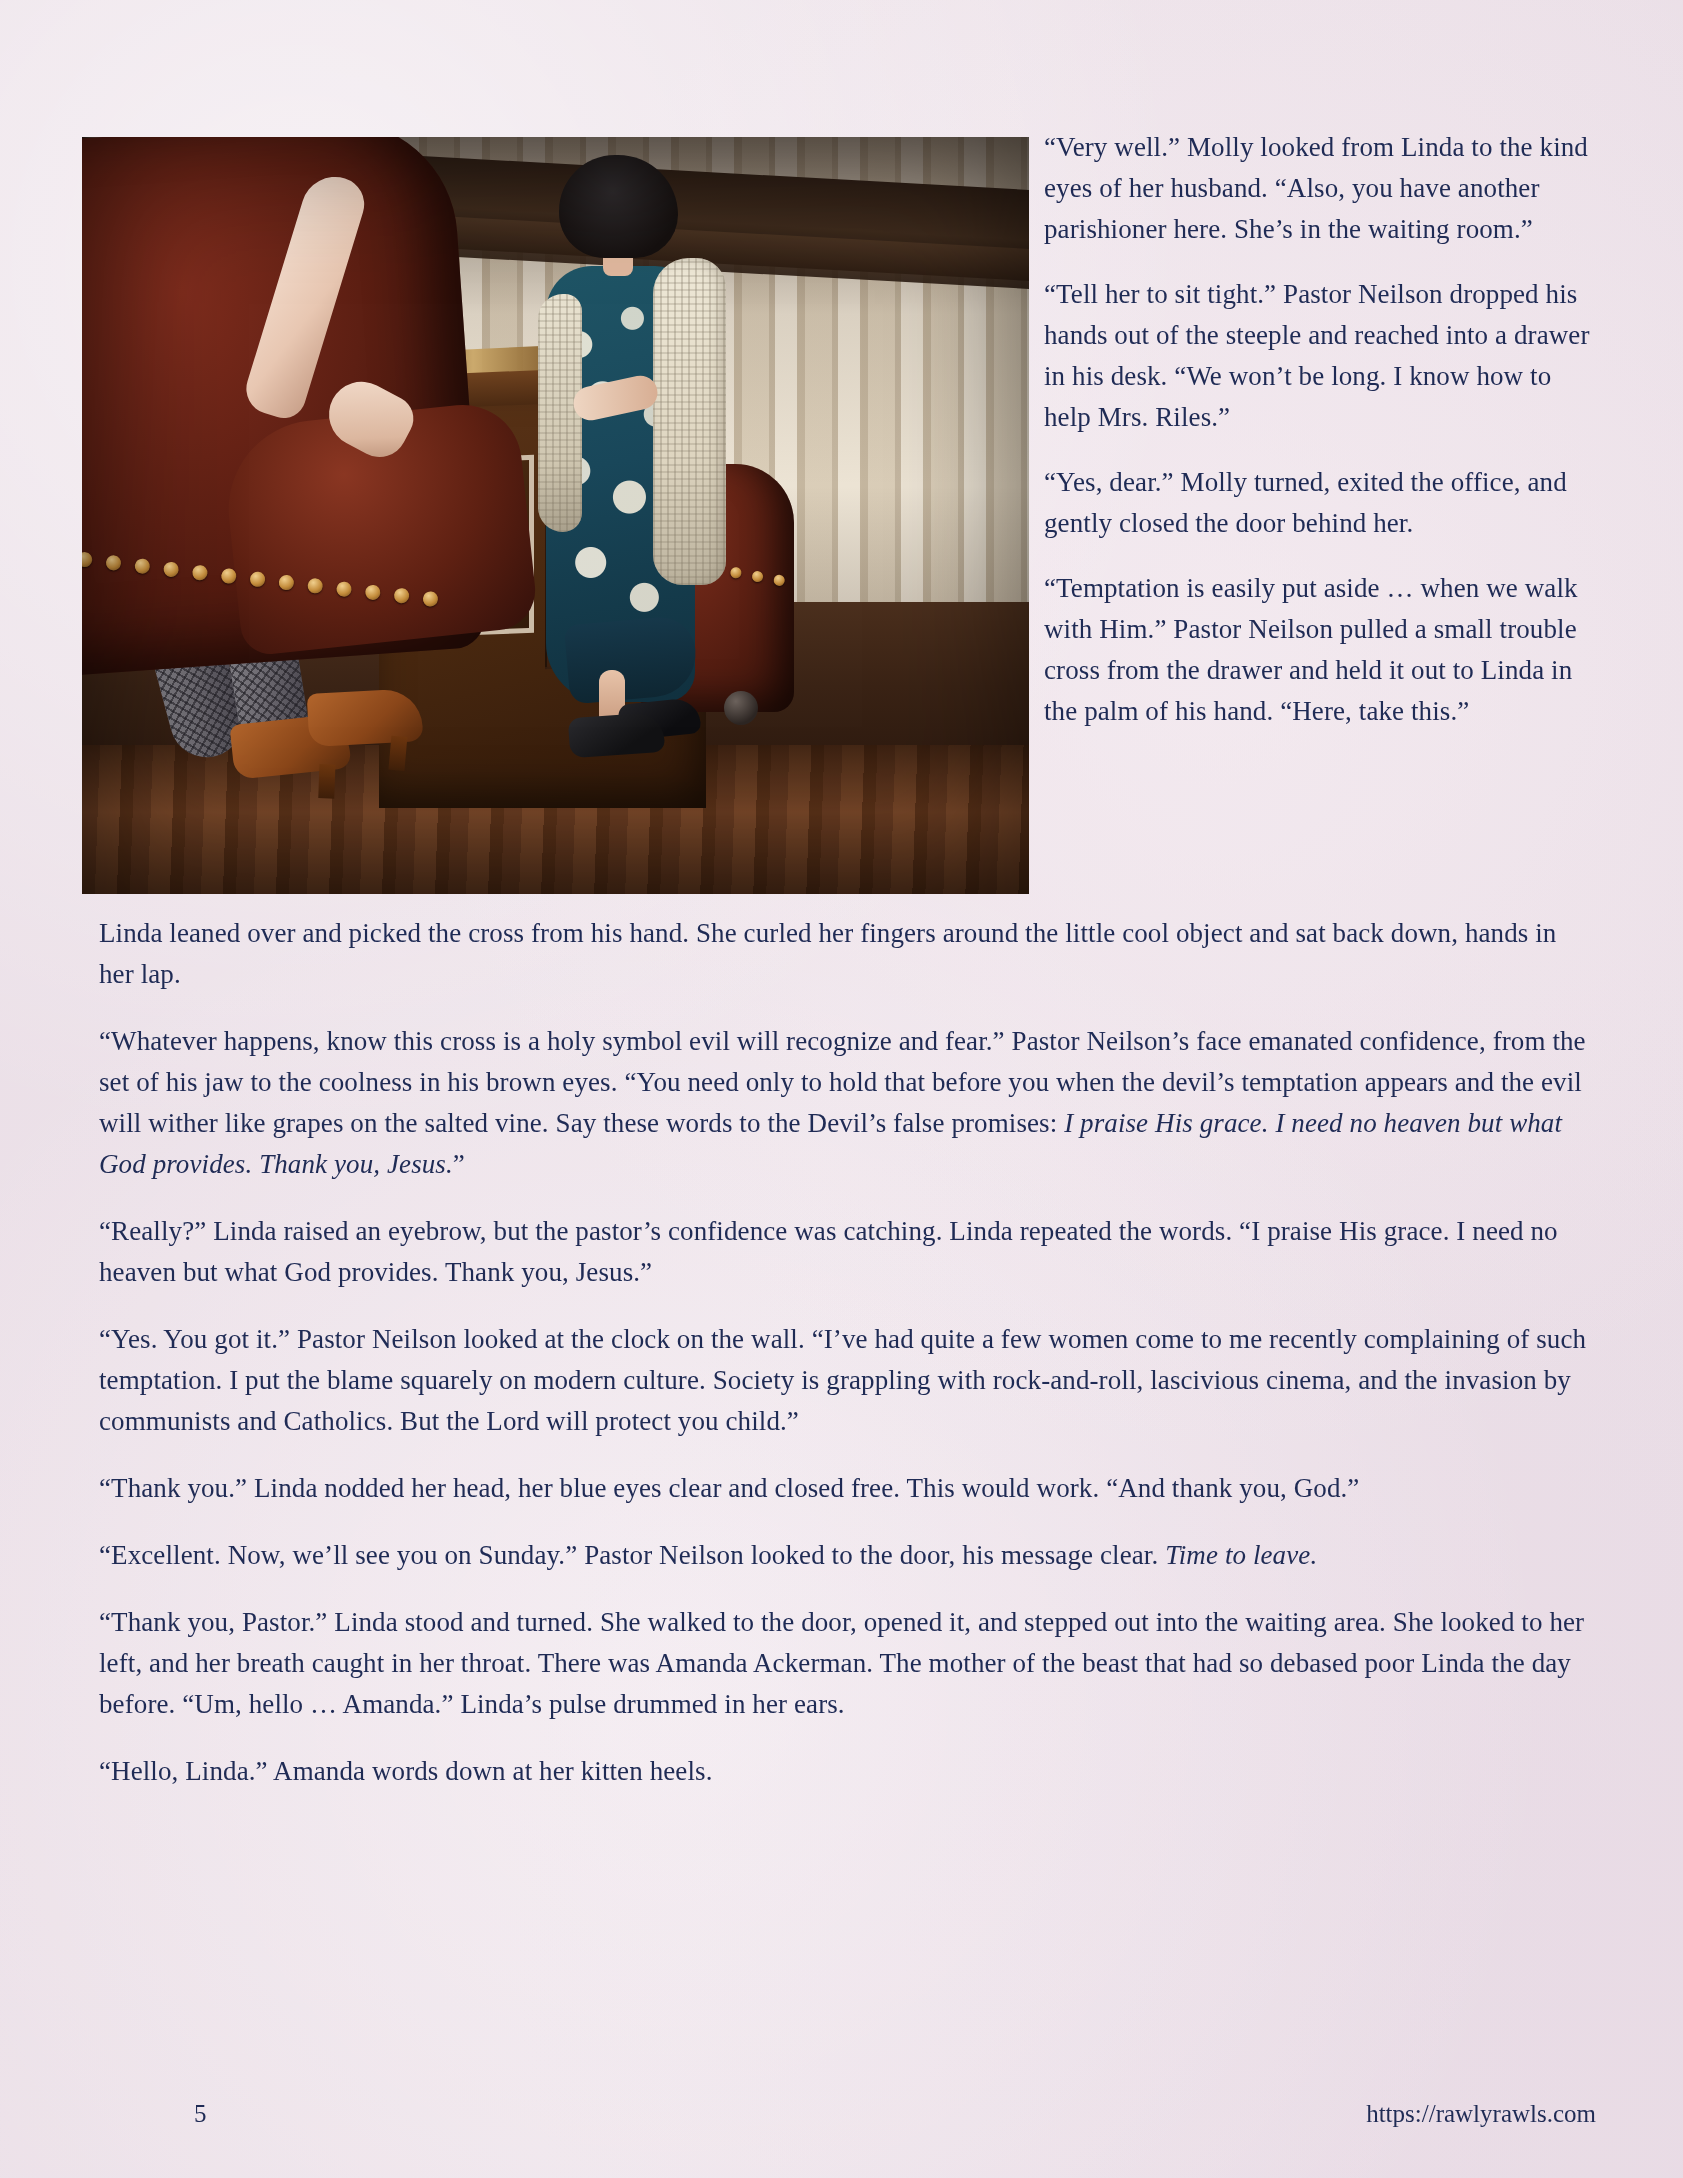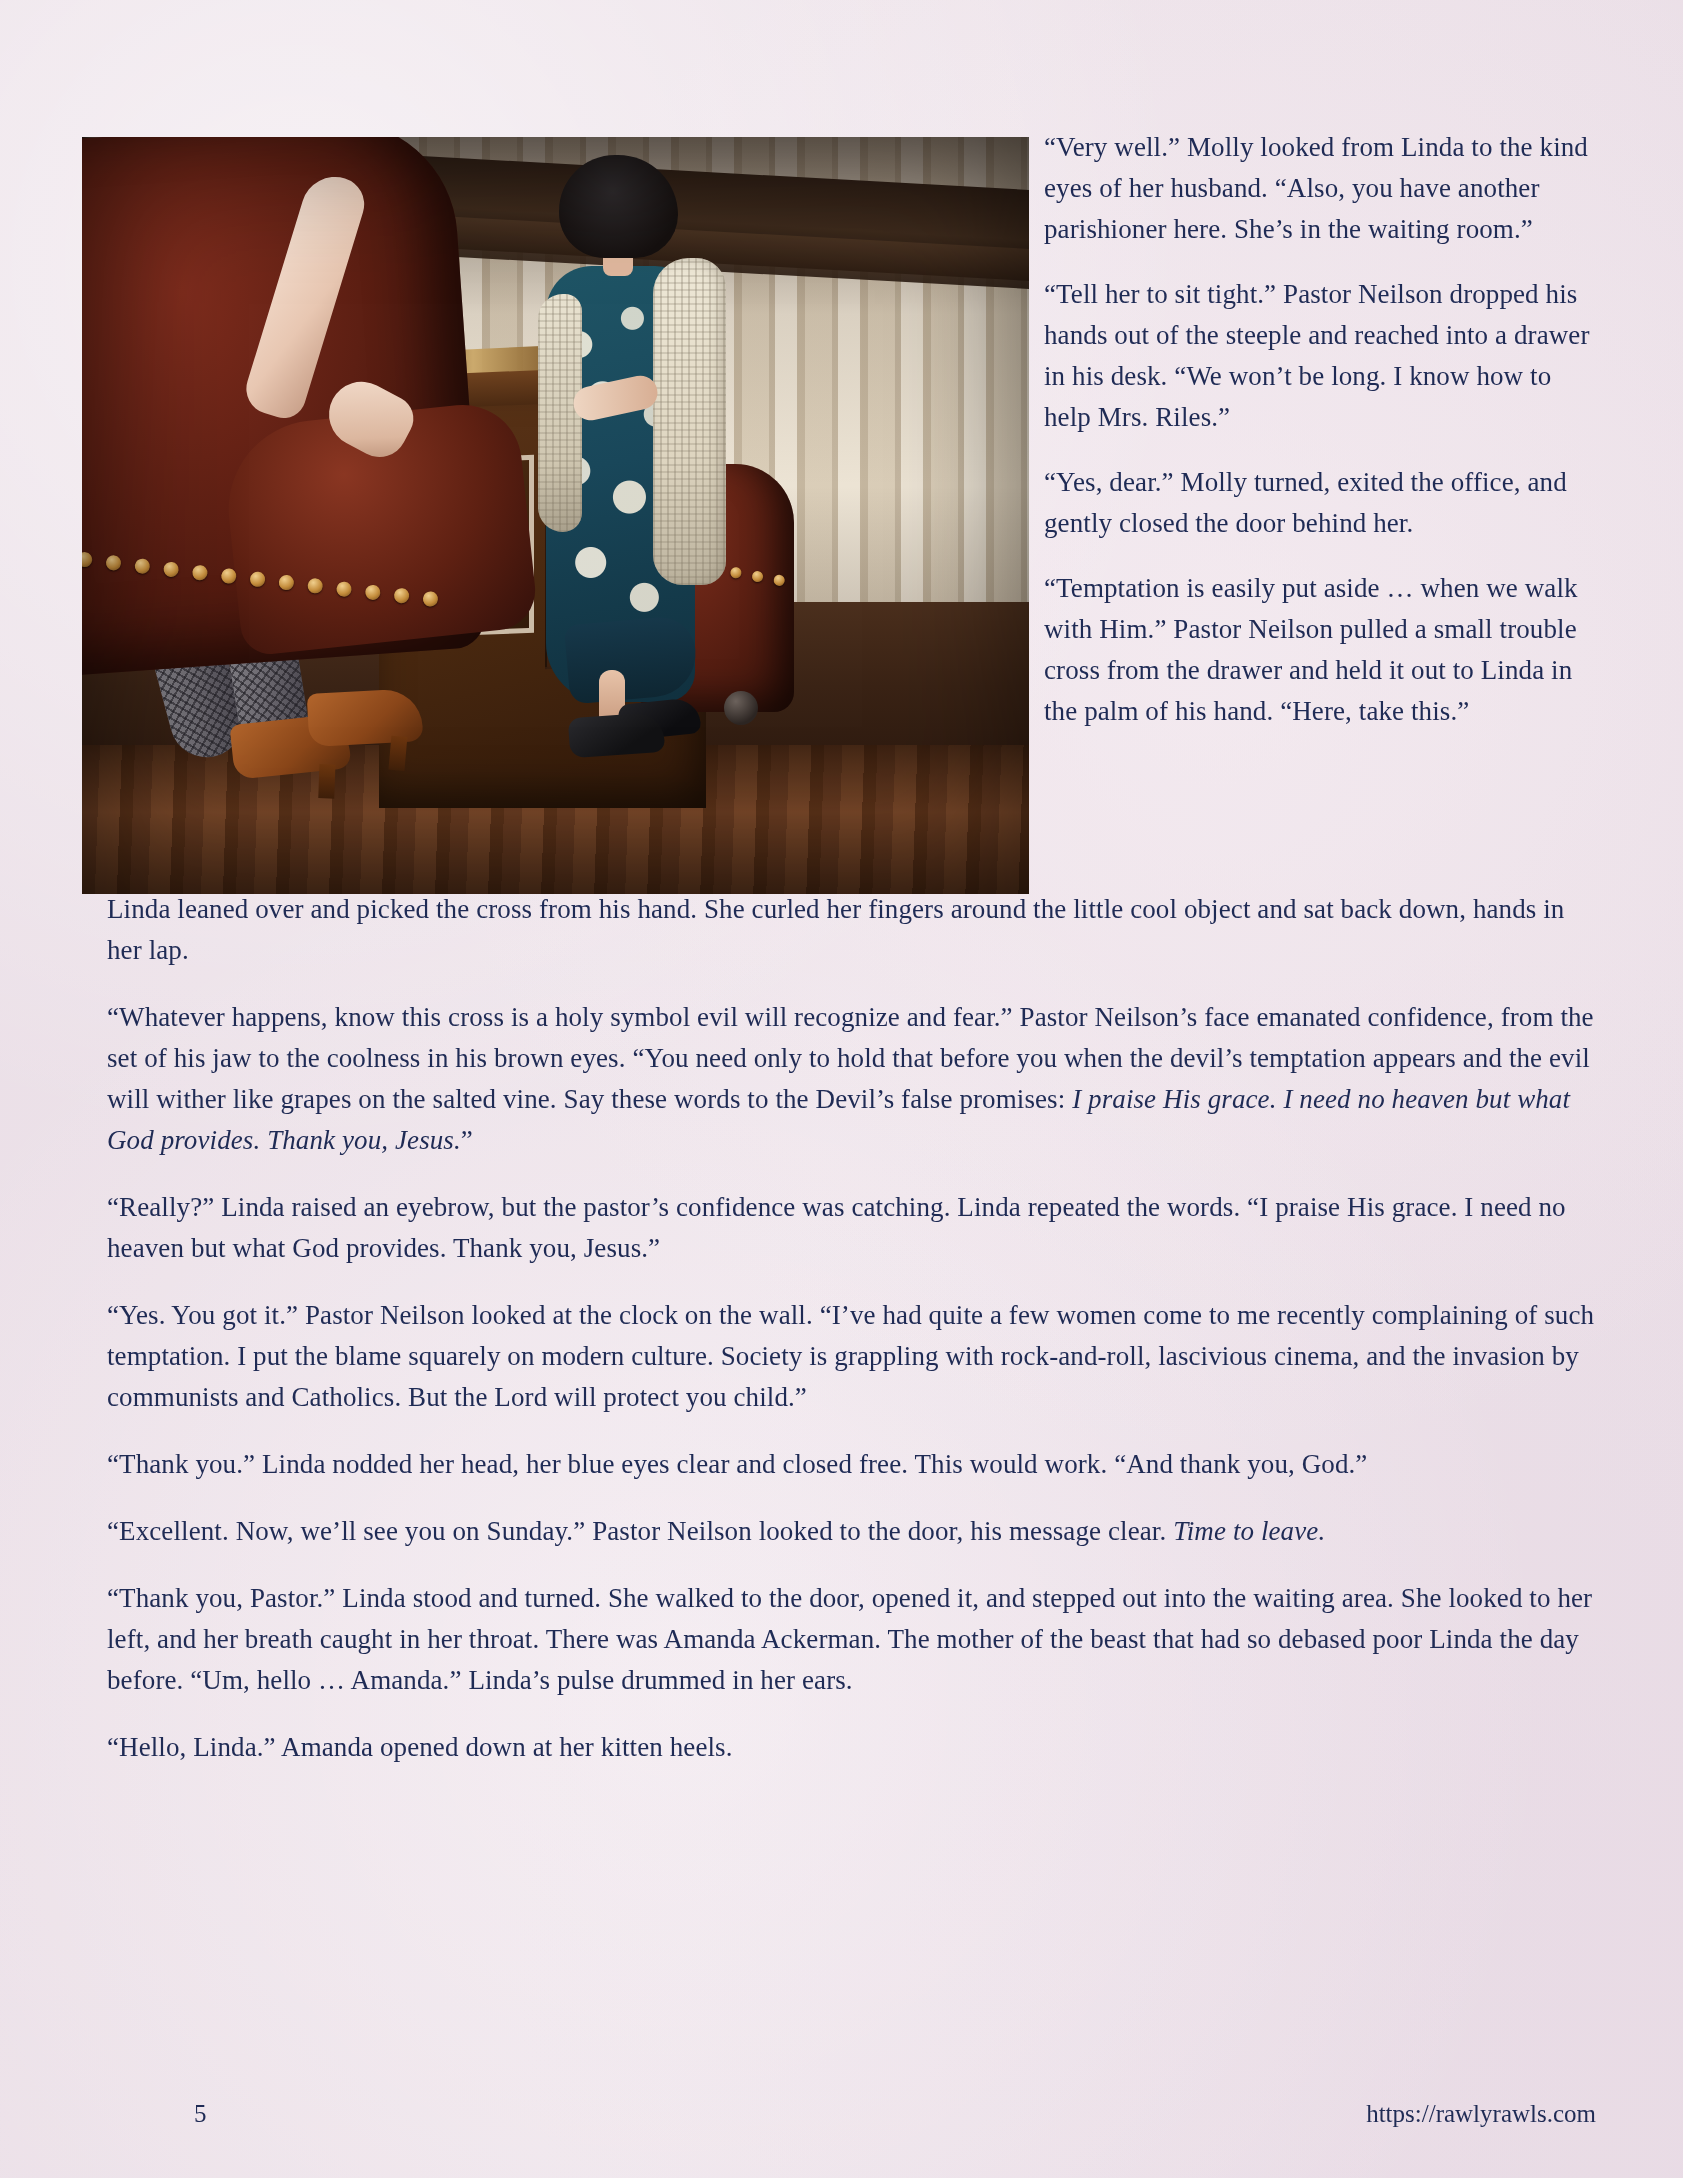--- a/index.html
+++ b/index.html
@@ -360,23 +360,22 @@
   .sidecol p {
     margin: 0 0 24px 0;
     font-size: 27px;
     line-height: 41px;
     letter-spacing: 0.1px;
     font-family: Liberation Serif, serif;
   }
   .bodycol {
     position: absolute;
     left: 99px;
-    top: 889px;
+    top: 913px;
     width: 1490px;
-    margin-left: 8px;
   }
   .bodycol p {
     margin: 0 0 26px 0;
     font-size: 27px;
     line-height: 41px;
     letter-spacing: 0.1px;
   }
   em { font-style: italic; }
 
   .footer-page {
@@ -507,21 +506,21 @@
     <p>“Really?” Linda raised an eyebrow, but the pastor’s confidence was catching. Linda repeated the words. “I praise His grace. I need no heaven but what God provides. Thank you, Jesus.”</p>
 
     <p>“Yes. You got it.” Pastor Neilson looked at the clock on the wall. “I’ve had quite a few women come to me recently complaining of such temptation. I put the blame squarely on modern culture. Society is grappling with rock-and-roll, lascivious cinema, and the invasion by communists and Catholics. But the Lord will protect you child.”</p>
 
     <p>“Thank you.” Linda nodded her head, her blue eyes clear and closed free. This would work. “And thank you, God.”</p>
 
     <p><span>“Excellent. Now, we’ll see you on Sunday.” Pastor Neilson looked to the door, his message clear. </span><em>Time to leave.</em></p>
 
     <p>“Thank you, Pastor.” Linda stood and turned. She walked to the door, opened it, and stepped out into the waiting area. She looked to her left, and her breath caught in her throat. There was Amanda Ackerman. The mother of the beast that had so debased poor Linda the day before. “Um, hello … Amanda.” Linda’s pulse drummed in her ears.</p>
 
-    <p>“Hello, Linda.” Amanda opened down at her kitten heels.</p>
+    <p>“Hello, Linda.” Amanda words down at her kitten heels.</p>
 
   </div>
 
   <div class="footer-page">5</div>
   <div class="footer-url">https://rawlyrawls.com</div>
 
 </div>
 
 
 </body></html>

